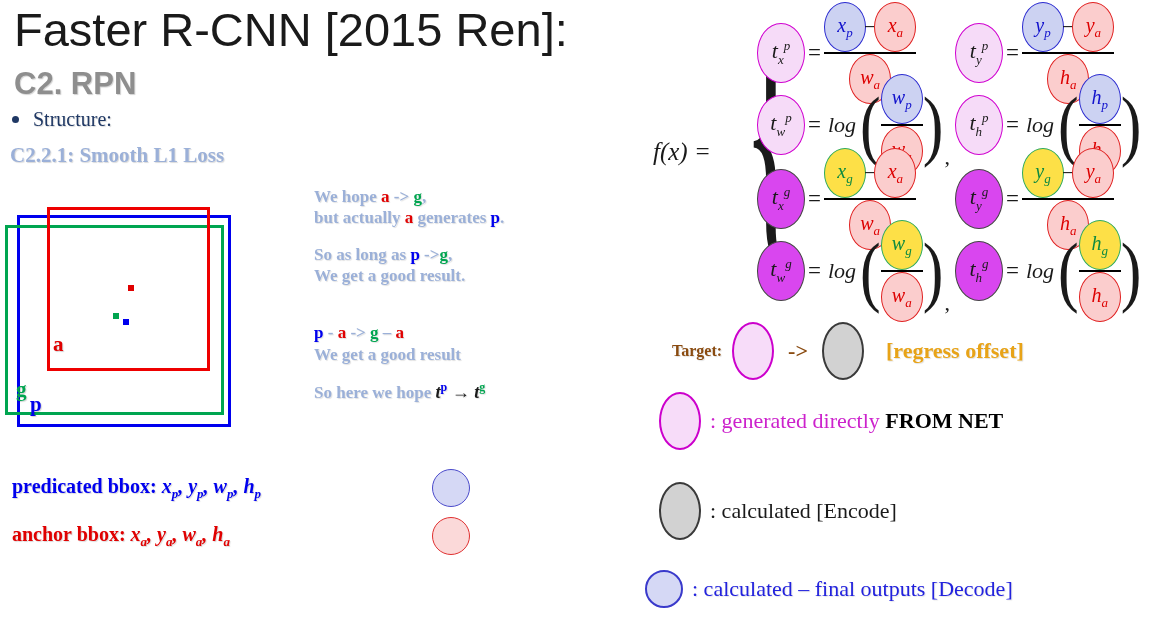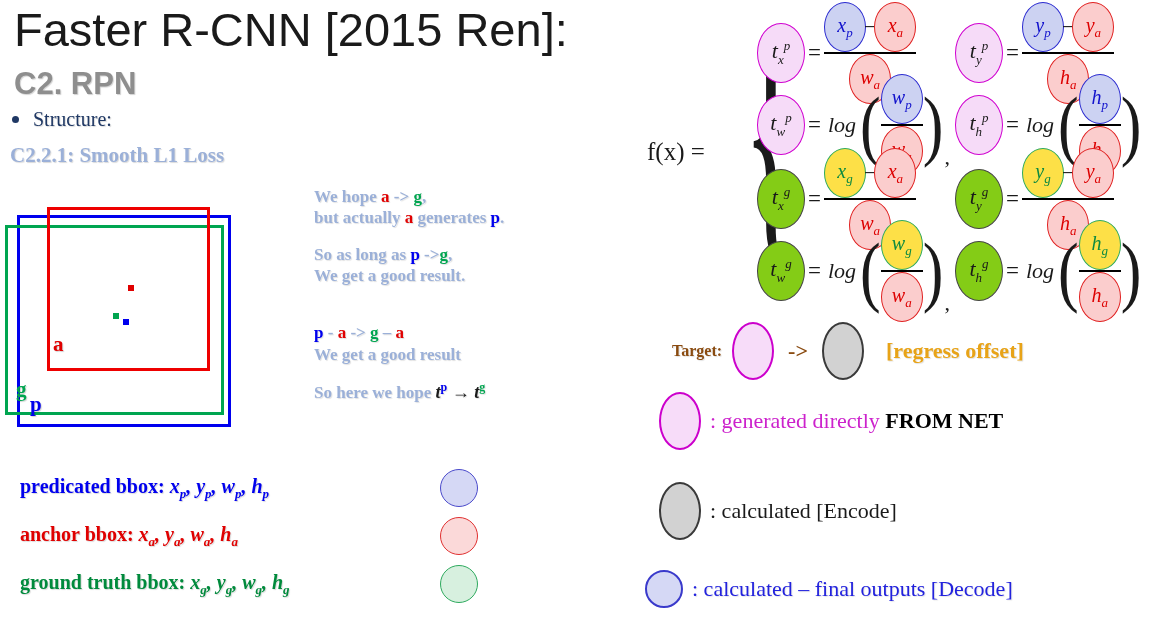--- a/index.html
+++ b/index.html
@@ -58,42 +58,42 @@
   .para{margin-bottom:15px;font-weight:bold;font-size:17px;line-height:1.25;
     color:#9bb0d8;text-shadow:1px 1px 1px rgba(0,0,0,.12);}
   .para .a{color:#e00000;}
   .para .g{color:#00a550;}
   .para .p{color:#0000ee;}
   .mathi{font-style:italic;font-weight:bold;color:#1a1a1a;font-size:18px;}
   .sup{font-size:12px;vertical-align:super;}
   .sup.p{color:#0000ee;} .sup.g{color:#00a550;}
 
   
-  #left-legend{position:absolute;left:20px;top:464px;width:470px;}
+  #left-legend{position:absolute;left:12px;top:464px;width:470px;}
   .lrow{display:flex;align-items:center;height:48px;}
   .ltext{font-weight:bold;font-size:20px;white-space:nowrap;
     text-shadow:1px 1px 1px rgba(0,0,0,.15);}
   .ltext.blue{color:#0000ee;} .ltext.red{color:#e00000;} .ltext.green{color:#008a3c;}
   .ltext i{font-style:italic;}
   .lsub{font-size:13px;vertical-align:sub;font-style:italic;}
   .lcircle{position:absolute;left:420px;width:36px;height:36px;border-radius:50%;}
   .lcircle.blue{background:#d5d8f5;border:1.5px solid #4a4acb;}
   .lcircle.red{background:#fbd9d9;border:1.5px solid #e03030;}
   .lcircle.green{background:#d7f0df;border:1.5px solid #2eaa5e;}
 
   
   #eqblock{position:absolute;left:645px;top:0px;width:524px;height:290px;}
-  #fx{position:absolute;left:2px;top:138px;font-size:25px;color:#1a1a1a;}
+  #fx{position:absolute;left:8px;top:138px;font-style:italic;font-size:25px;color:#1a1a1a;}
   #brace{position:absolute;left:98px;top:2px;font-size:118px;line-height:106px;
     color:#1a1a1a;font-family:"Liberation Serif", serif;transform:scaleY(2.42);transform-origin:left top;}
   .eqrow{position:absolute;display:flex;align-items:center;}
   .lhs{position:relative;display:flex;align-items:center;justify-content:center;
     width:46px;height:58px;border-radius:50%;font-style:italic;font-size:22px;}
   .lhs.magenta{background:#f6dbf8;border:1.6px solid #d000d0;}
-  .lhs.grey{background:#84cc16;border:1.6px solid #444;}
+  .lhs.grey{background:#d946ef;border:1.6px solid #444;}
   .lhs .base{color:#1a1a1a;}
   .eqsign{font-size:23px;margin:0 3px;color:#1a1a1a;}
   .logtxt{font-style:italic;font-size:22px;color:#1a1a1a;margin:0 4px;}
   .frac{display:flex;flex-direction:column;align-items:center;position:relative;}
   .fnum{display:flex;align-items:center;}
   .fbar{height:2px;background:#000;width:100%;}
   .fden{display:flex;align-items:center;justify-content:center;}
   .tok{display:flex;align-items:center;justify-content:center;
     width:40px;height:48px;border-radius:50%;font-style:italic;font-size:20px;}
   .tok.blue{background:#ccd2f2;border:1.6px solid #2b2bd0;color:#1111cc;}
@@ -180,24 +180,20 @@
     <div class="lrow">
       <span class="ltext blue"><span>predicated bbox: </span><i>x<span class="lsub">p</span>, y<span class="lsub">p</span>, w<span class="lsub">p</span>, h<span class="lsub">p</span></i></span>
       <span class="lcircle blue"></span>
     </div>
 
     <div class="lrow">
       <span class="ltext red"><span>anchor bbox: </span><i>x<span class="lsub">a</span>, y<span class="lsub">a</span>, w<span class="lsub">a</span>, h<span class="lsub">a</span></i></span>
       <span class="lcircle red"></span>
     </div>
 
-    <div class="lrow">
-      <span class="ltext green"><span>ground truth bbox: </span><i>x<span class="lsub">g</span>, y<span class="lsub">g</span>, w<span class="lsub">g</span>, h<span class="lsub">g</span></i></span>
-      <span class="lcircle green"></span>
-    </div>
   </div>
 
   <div id="eqblock">
     <div id="fx">f(x) =</div>
     <div id="brace">{</div>
     <div id="eq-rows">
         <div class="eqrow" style="left: 112px; top: 2px;">
           <span class="lhs magenta">
             <span class="base">t<span class="sb">x</span><span class="sp">p</span></span>
           </span>

